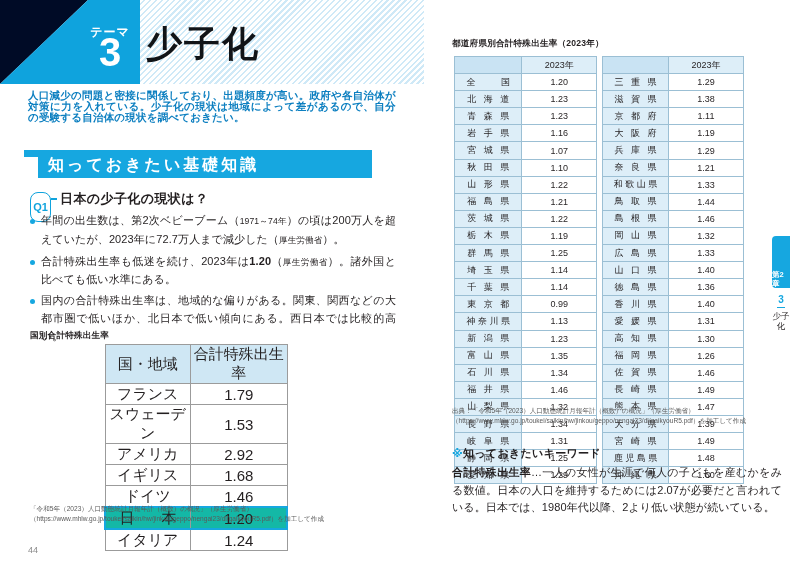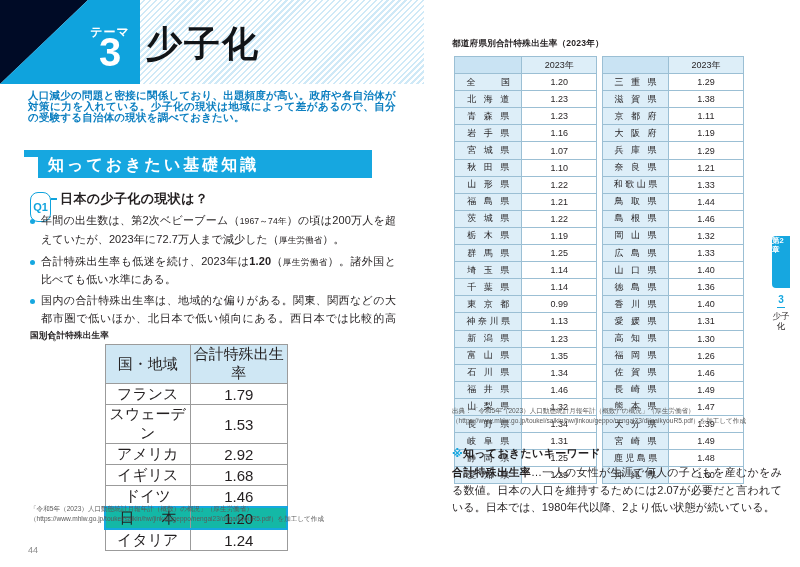--- a/index.html
+++ b/index.html
@@ -156,21 +156,21 @@
   .kw-body{
     position:absolute;left:28px;top:464px;width:330px;
     font-size:11px;line-height:17.6px;text-align:justify;letter-spacing:.1px;
   }
 
   
   .side-tab{
     position:absolute;left:772px;top:236px;width:18px;height:52px;
     background:#16a7e0;border-radius:4px 0 0 4px;
     color:#fff;font-size:7.5px;font-weight:700;
-    display:flex;flex-direction:column;align-items:center;justify-content:flex-start;
+    display:flex;flex-direction:column;align-items:center;justify-content:flex-end;
     line-height:9px;
   }
   .side-num{
     position:absolute;left:772px;top:294px;width:18px;
     text-align:center;color:#16a7e0;font-size:10px;font-weight:700;
   }
   .side-rule{
     position:absolute;left:777px;top:307px;width:8px;height:1px;background:#16a7e0;
   }
   .side-label{
@@ -197,21 +197,21 @@
 
     <div class="banner"></div>
     <div class="banner-label">知っておきたい基礎知識</div>
 
     <div class="q-badge">Q1</div>
     <div class="q-tick"></div>
     <div class="q-title">日本の少子化の現状は？</div>
 
     <div class="bullets">
       <div class="bullet">
-        <span>年間の出生数は、第2次ベビーブーム（</span><span class="sm">1967～74年</span><span>）の頃は200万人を超えていたが、2023年に72.7万人まで減少した（</span><span class="sm">厚生労働省</span><span>）。</span>
+        <span>年間の出生数は、第2次ベビーブーム（</span><span class="sm">1971～74年</span><span>）の頃は200万人を超えていたが、2023年に72.7万人まで減少した（</span><span class="sm">厚生労働省</span><span>）。</span>
       </div>
       <div class="bullet">
         <span>合計特殊出生率も低迷を続け、2023年は</span><span class="bold-val">1.20</span><span>（</span><span class="sm">厚生労働省</span><span>）。諸外国と比べても低い水準にある。</span>
       </div>
       <div class="bullet">
         <span>国内の合計特殊出生率は、地域的な偏りがある。関東、関西などの大都市圏で低いほか、北日本で低い傾向にある。西日本では比較的高い。</span>
       </div>
     </div>
 
     <div class="cap cap-left">国別合計特殊出生率</div>

